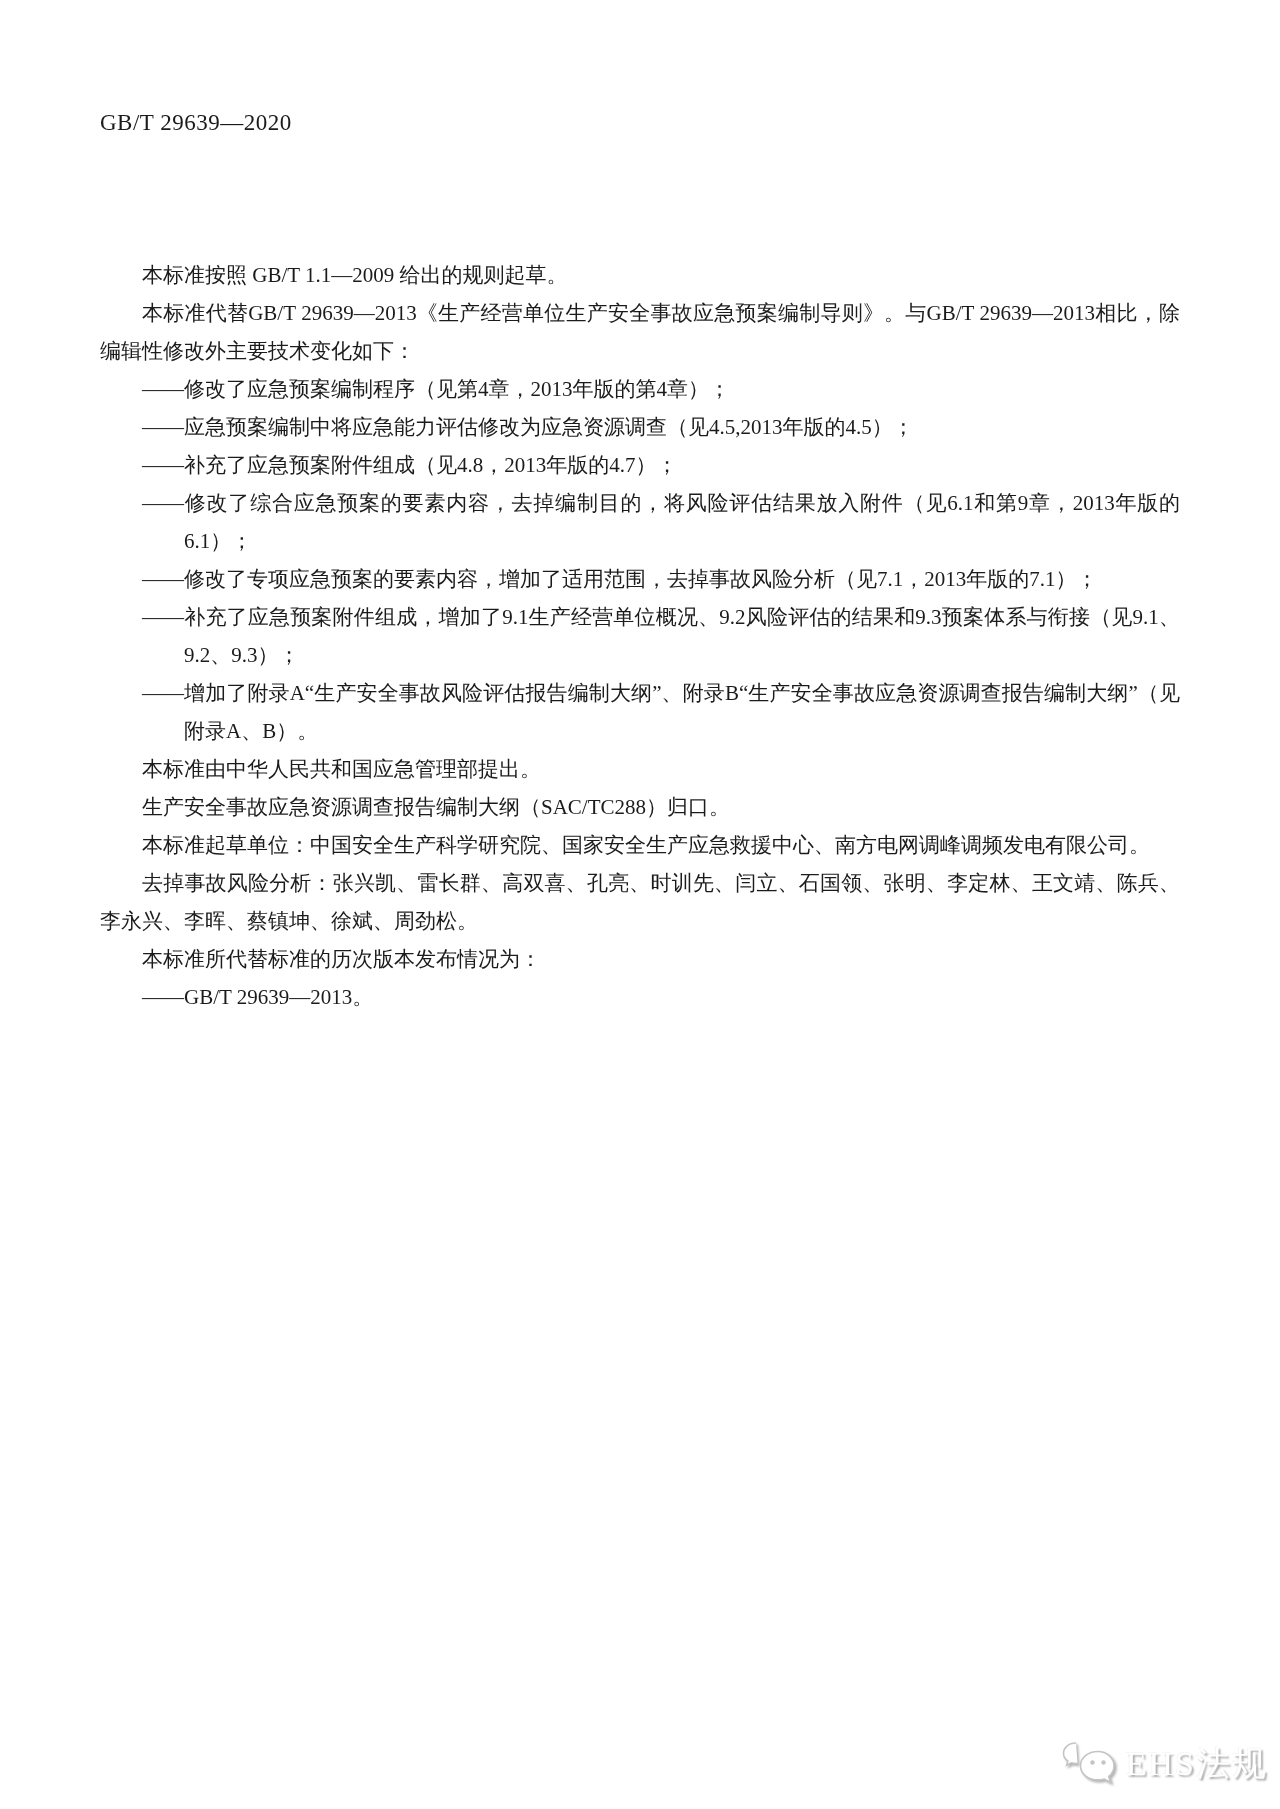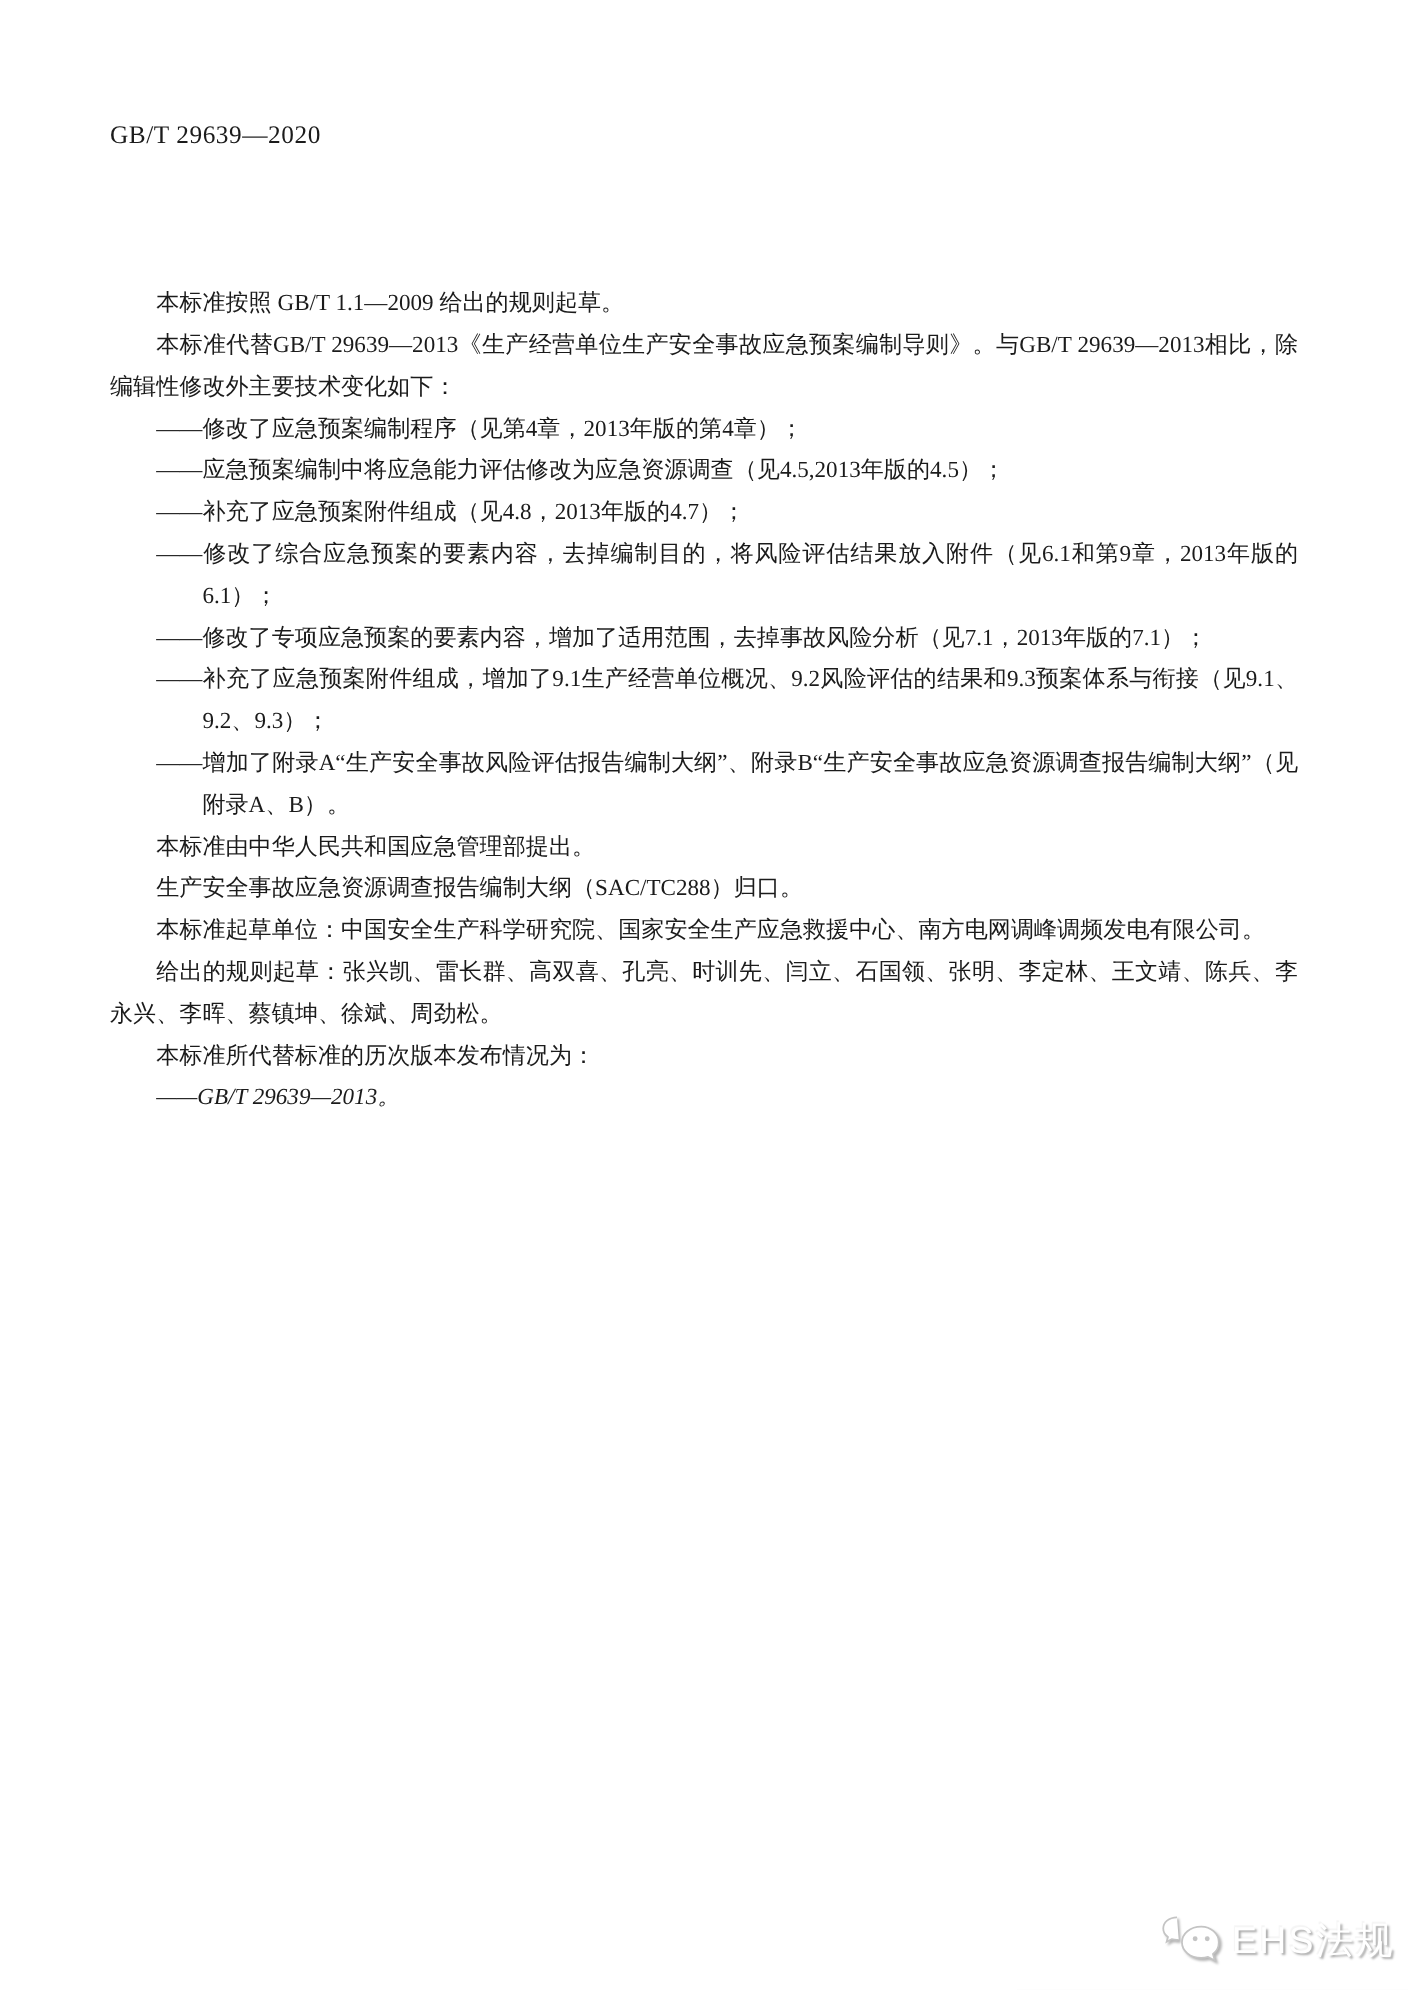--- a/index.html
+++ b/index.html
@@ -38,32 +38,31 @@
   }
   .fw-body p.para {
     text-indent: 2em;
   }
   .fw-body .change {
     padding-left: 4em;
     text-indent: -2em;
   }
   .fw-body .prev-edition {
     text-indent: 2em;
-    font-style: italic;
   }
   .watermark {
     position: absolute;
     right: 12px;
     bottom: 22px;
     display: flex;
     align-items: center;
     gap: 6px;
   }
   .watermark .wm-label {
-    font-family: Liberation Sans, sans-serif;
+    font-family: Liberation Serif, serif;
     font-size: 34px;
     font-weight: 400;
     color: #ffffff;
     text-shadow: 2px 2px 2px #ababab, -1px -1px 1px #f5f5f5;
     letter-spacing: 2px;
   }
   .watermark svg {
     display: block;
     filter: drop-shadow(2px 2px 1px #b5b5b5);
   }
@@ -89,21 +88,21 @@
     <div class="change">——修改了专项应急预案的要素内容，增加了适用范围，去掉事故风险分析（见7.1，2013年版的7.1）；</div>
     <div class="change">——补充了应急预案附件组成，增加了9.1生产经营单位概况、9.2风险评估的结果和9.3预案体系与衔接（见9.1、9.2、9.3）；</div>
     <div class="change">——增加了附录A“生产安全事故风险评估报告编制大纲”、附录B“生产安全事故应急资源调查报告编制大纲”（见附录A、B）。</div>
 
     <p class="para">本标准由中华人民共和国应急管理部提出。</p>
 
     <p class="para">生产安全事故应急资源调查报告编制大纲（SAC/TC288）归口。</p>
 
     <p class="para">本标准起草单位：中国安全生产科学研究院、国家安全生产应急救援中心、南方电网调峰调频发电有限公司。</p>
 
-    <p class="para">给出的规则起草：张兴凯、雷长群、高双喜、孔亮、时训先、闫立、石国领、张明、李定林、王文靖、陈兵、李永兴、李晖、蔡镇坤、徐斌、周劲松。</p>
+    <p class="para">去掉事故风险分析：张兴凯、雷长群、高双喜、孔亮、时训先、闫立、石国领、张明、李定林、王文靖、陈兵、李永兴、李晖、蔡镇坤、徐斌、周劲松。</p>
 
     <p class="para">本标准所代替标准的历次版本发布情况为：</p>
 
     <div class="prev-edition">——GB/T 29639—2013。</div>
 
   </div>
 </div>
 
 <div class="watermark">
   <span>

